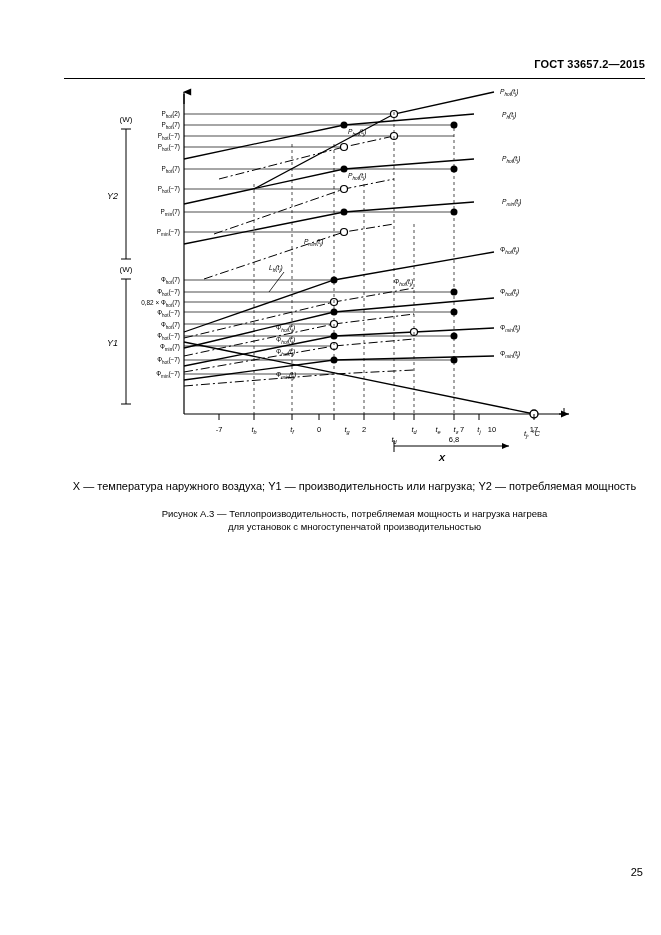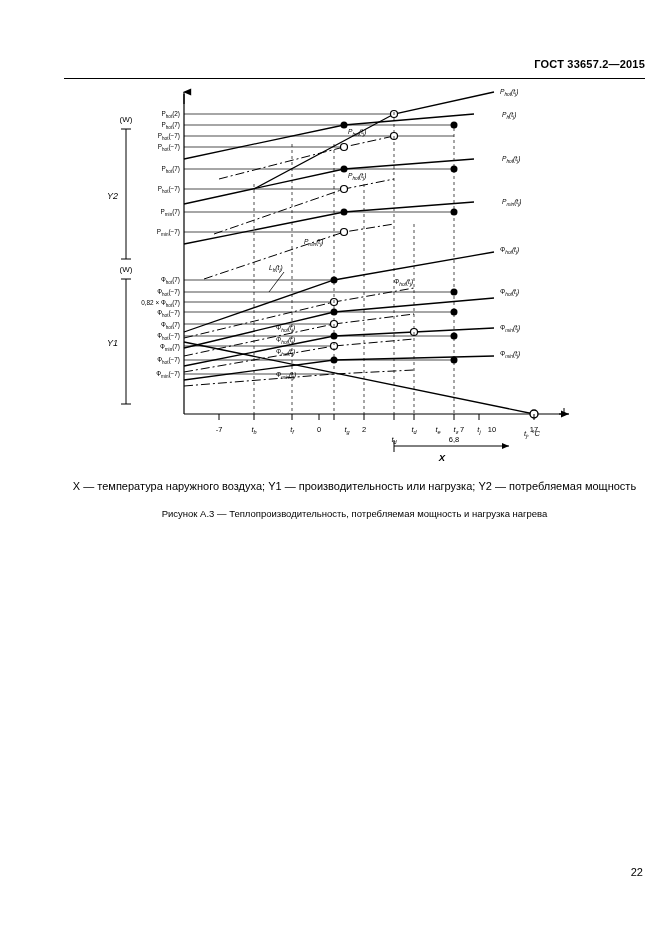--- a/index.html
+++ b/index.html
@@ -289,17 +289,18 @@
       <line x1="495" y1="330" x2="505" y2="330" stroke="#000" stroke-width="1.2" marker-end="url(#arrh)"></line>
 
       <line x1="120" y1="20" x2="120" y2="8" stroke="#000" stroke-width="1.2" marker-end="url(#arrv)"></line>
     </svg>
   </div>
 
   <div class="legend-line">X — температура наружного воздуха; Y1 — производительность или нагрузка; Y2 — потребляемая мощность</div>
 
   <div class="fig-caption">
     <div>Рисунок А.3 — Теплопроизводительность, потребляемая мощность и нагрузка нагрева</div>
+    <div>для установок с многоступенчатой производительностью</div>
   </div>
 
-  <div class="page-number">22</div>
+  <div class="page-number">25</div>
 
 </div>
 
 </body></html>

